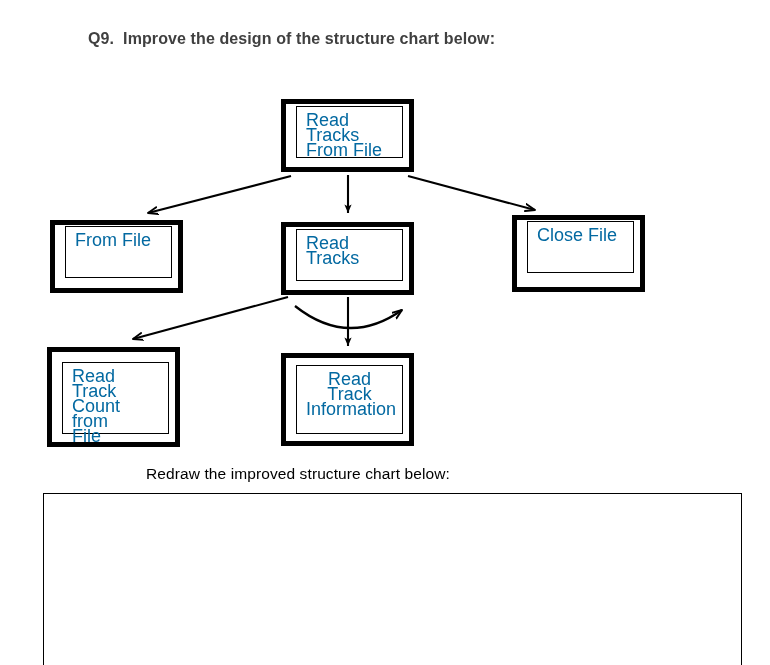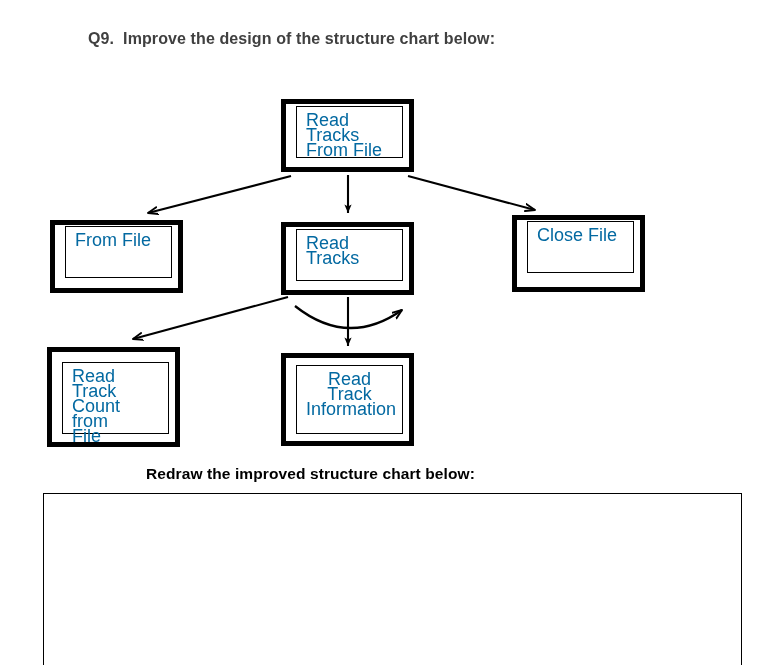--- a/index.html
+++ b/index.html
@@ -72,21 +72,21 @@
   .align-left .module-label {
     text-align: left;
   }
 
   
   #redraw-heading {
     position: absolute;
     left: 146px;
     top: 465px;
     font-size: 15.5px;
-    font-weight: bold;
+    font-weight: normal;
     letter-spacing: 0.1px;
     white-space: nowrap;
     color: #000000;
   }
 
   
   #answer-box {
     position: absolute;
     left: 43px;
     top: 493px;

